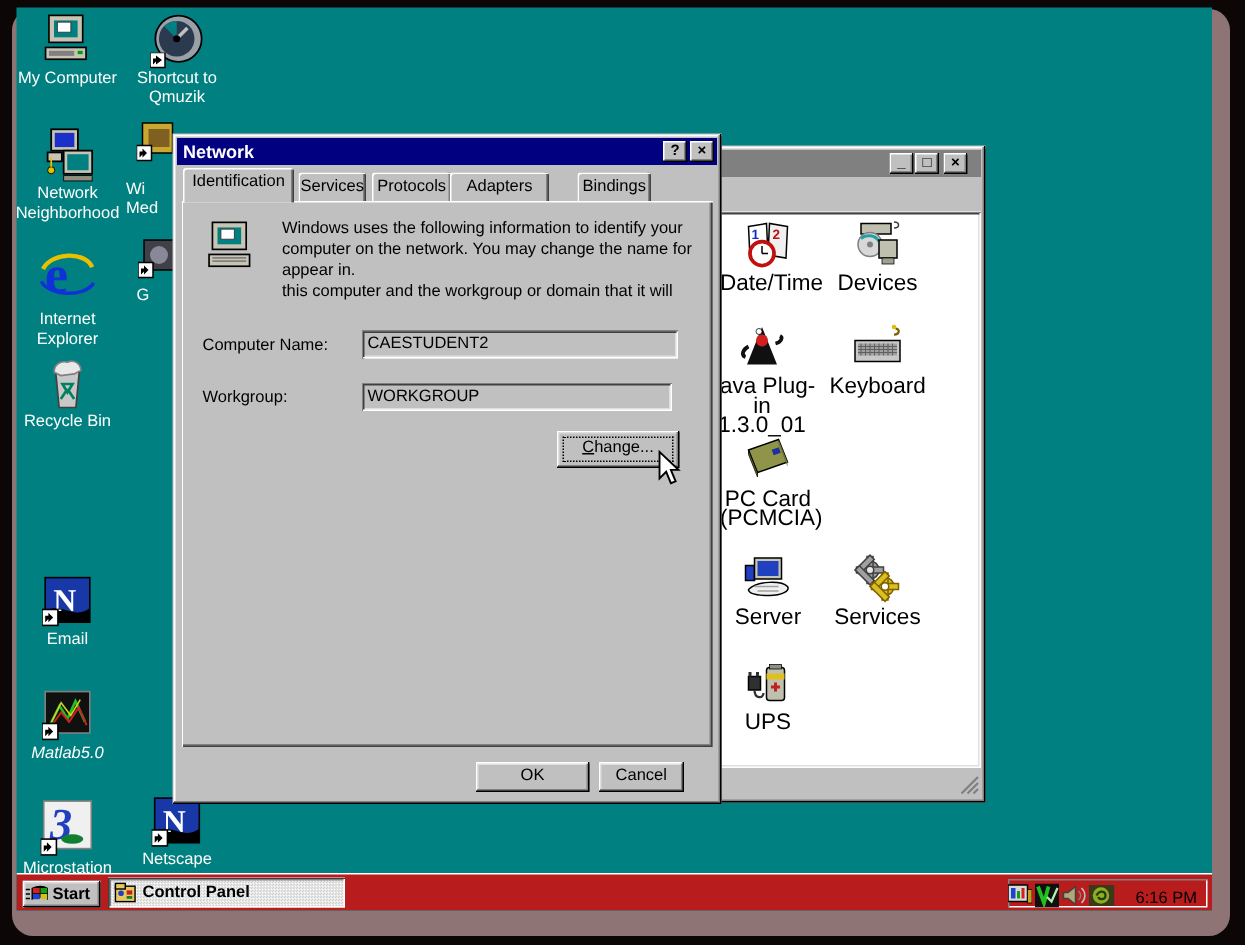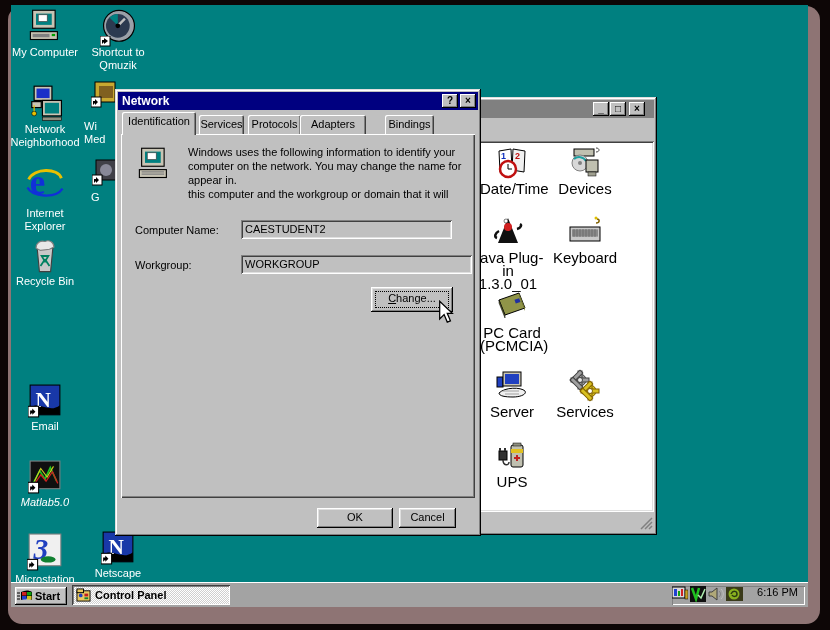--- a/index.html
+++ b/index.html
@@ -53,32 +53,32 @@
   .uf { display:block; }
   .uf::first-letter { text-decoration:underline; }
 
   
   .cpicon { position:absolute; width:64px; text-align:center; }
   .cpicon .ic { display:block; margin:0 auto 2px auto; width:34px; height:34px; }
   .cplabel { font-size:15px; line-height:13px; color:#000; display:block; }
 
   
   .taskbar { position:absolute; left:0; top:577px; width:797px; height:25px;
-             background:#a3a3a3; border-top:1px solid #fff; z-index:30; }
+             background:#b91c1c; border-top:1px solid #fff; z-index:30; }
   .startbtn { position:absolute; left:4px; top:4px; width:52px; height:18px;
               display:flex; align-items:center; gap:2px; padding-left:2px;
               font-weight:bold; font-size:11px; }
   .taskbtn { position:absolute; left:61px; top:2px; width:158px; height:20px;
              display:flex; align-items:center; gap:4px; padding-left:4px;
              font-weight:bold; font-size:11px; color:#000;
              background: repeating-conic-gradient(#ffffff 0% 25%, #cfcfcf 0% 50%) 0 0 / 2px 2px;
              box-shadow: inset 1px 1px 0 #404040, inset -1px -1px 0 #fff,
                          inset 2px 2px 0 #808080; }
   .tray { position:absolute; left:661px; top:3px; width:133px; height:19px;
-          display:flex; align-items:flex-start; gap:2px; 
+          display:flex; align-items:flex-end; gap:2px; 
           box-shadow: inset 1px 1px 0 #808080, inset -1px -1px 0 #fff; }
   .clock { margin-left:auto; padding-right:7px; font-size:11px; color:#000; }
 
   .cursor { position:absolute; z-index:50; }
 </style>
 </head>
 <body>
 
 <div class="bezel"></div>
 <div class="screen">
@@ -400,21 +400,21 @@
         <span style="display:block;">Windows uses the following information to identify your</span>
         <span style="display:block;">computer on the network.  You may change the name for</span>
         <span style="display:block;">appear in.</span>
         <span style="display:block;">this computer and the workgroup or domain that it will</span>
       </div>
 
       <span class="lbl" style="left:14px; top:90px;">Computer Name:</span>
       <div class="field" style="left:120px; top:86px; width:211px; height:19px;">CAESTUDENT2</div>
 
       <span class="lbl" style="left:14px; top:125px;">Workgroup:</span>
-      <div class="field" style="left:120px; top:121px; width:231px; height:19px;">WORKGROUP</div>
+      <div class="field" style="left:120px; top:121px; width:207px; height:19px;">WORKGROUP</div>
 
       <div class="btn" style="left:250px; top:153px; width:82px; height:25px; line-height:23px;">
         <div class="focus-dots"></div>
         <span class="uf">Change...</span>
       </div>
     </div>
 
     <div class="btn" style="left:202px; top:419px; width:76px; height:20px; line-height:19px;">OK</div>
     <div class="btn" style="left:284px; top:419px; width:57px; height:20px; line-height:19px;">Cancel</div>
   </div>

